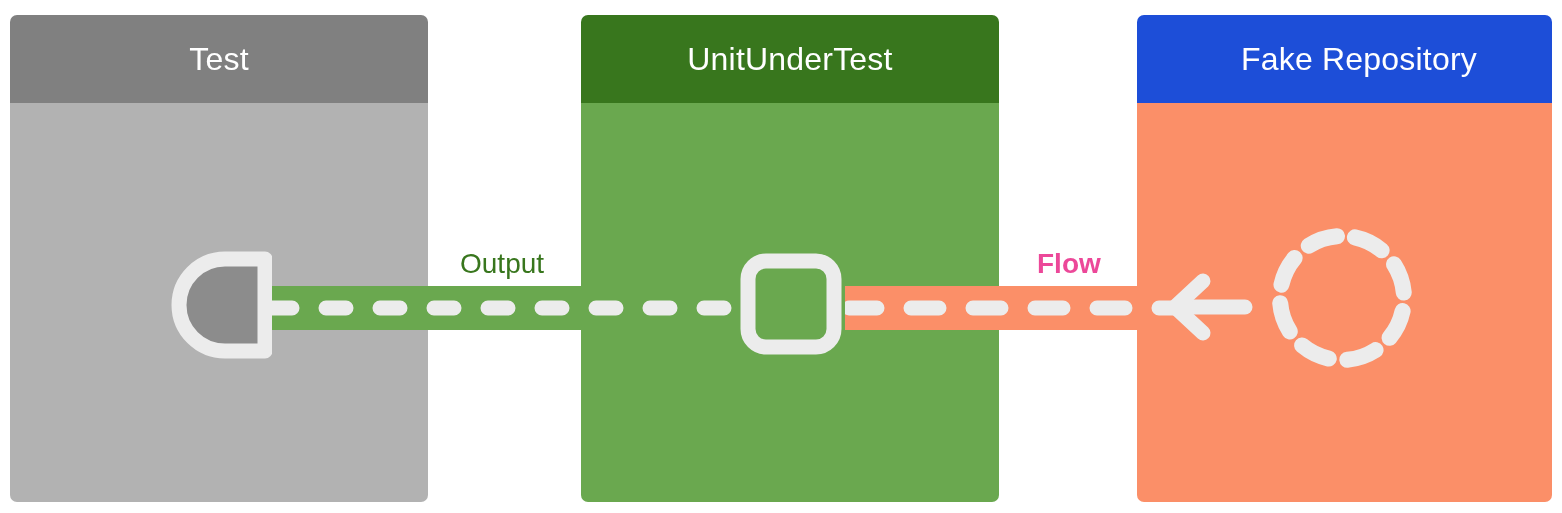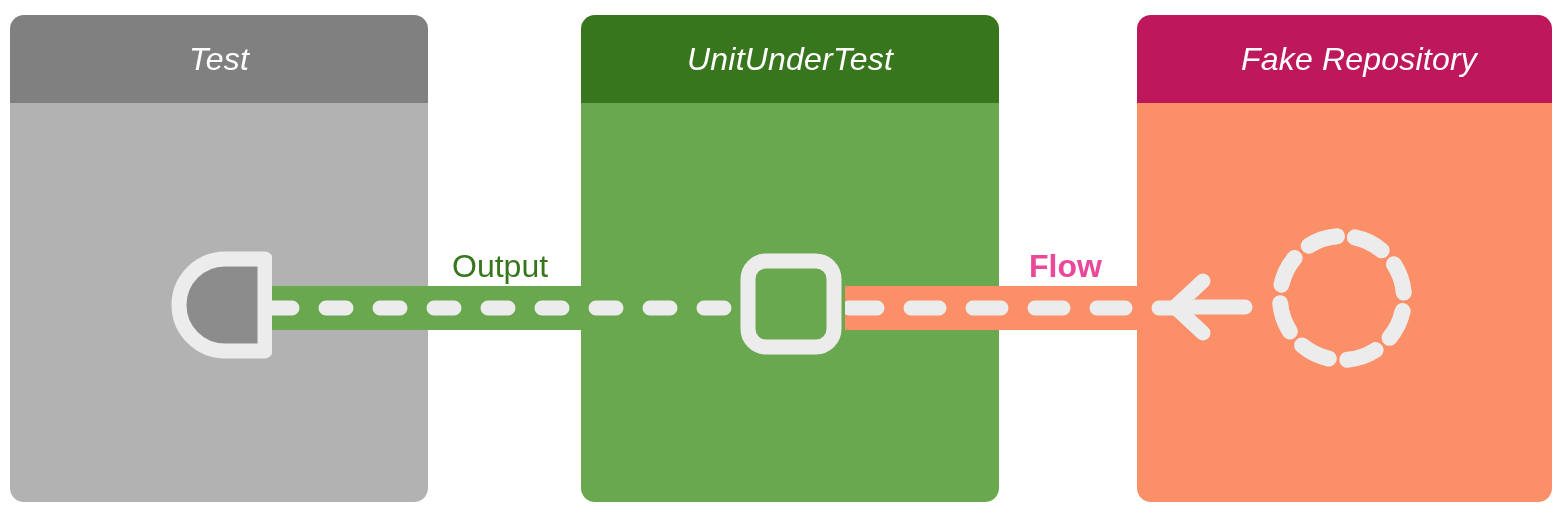--- a/index.html
+++ b/index.html
@@ -14,24 +14,23 @@
     position: relative;
     width: 1562px;
     height: 513px;
     background: #ffffff;
     overflow: hidden;
   }
 
   
   .participant {
     position: absolute;
-    border-radius: 14px;
+    border-radius: 7px;
     overflow: hidden;
     box-sizing: border-box;
-    font-style: italic;
   }
   .participant-header {
     position: absolute;
     left: 0;
     top: 0;
     width: 100%;
     height: 88px;
     display: flex;
     align-items: center;
     justify-content: center;
@@ -68,24 +67,25 @@
   #band-flow   { left: 845px;  width: 360px; }
 
   .band-dashes {
     position: absolute;
     left: 0; top: 0; width: 100%; height: 100%;
   }
 
   
   .edge-label {
     position: absolute;
-    font-size: 32px;
+    font-size: 28px;
     line-height: 1;
     white-space: nowrap;
     background: transparent;
+    margin-left: 8px;
   }
   #label-output {
     left: 452px;
     top: 250px;
     color: #38761D;
     font-weight: 400;
   }
   #label-flow {
     left: 1029px;
     top: 250px;
@@ -115,21 +115,21 @@
   </div>
 
   <div class="participant" id="box-uut">
     <div class="participant-header" style="background:#38761D;">
       <span class="participant-title">UnitUnderTest</span>
     </div>
     <div class="participant-body" style="background:#6AA84F;"></div>
   </div>
 
   <div class="participant" id="box-fake">
-    <div class="participant-header" style="background:#be185d;padding-left:29px;">
+    <div class="participant-header" style="background:#1d4ed8;padding-left:29px;">
       <span class="participant-title">Fake Repository</span>
     </div>
     <div class="participant-body" style="background:#FB8F68;"></div>
   </div>
 
   <div class="band" id="band-output" style="background:#6AA84F;">
     <svg class="band-dashes" viewBox="0 0 582 44" preserveAspectRatio="none">
       <line x1="4" y1="22" x2="578" y2="22" stroke="#ECECEC" stroke-width="15" stroke-linecap="round" stroke-dasharray="20 34"></line>
     </svg>
   </div>

